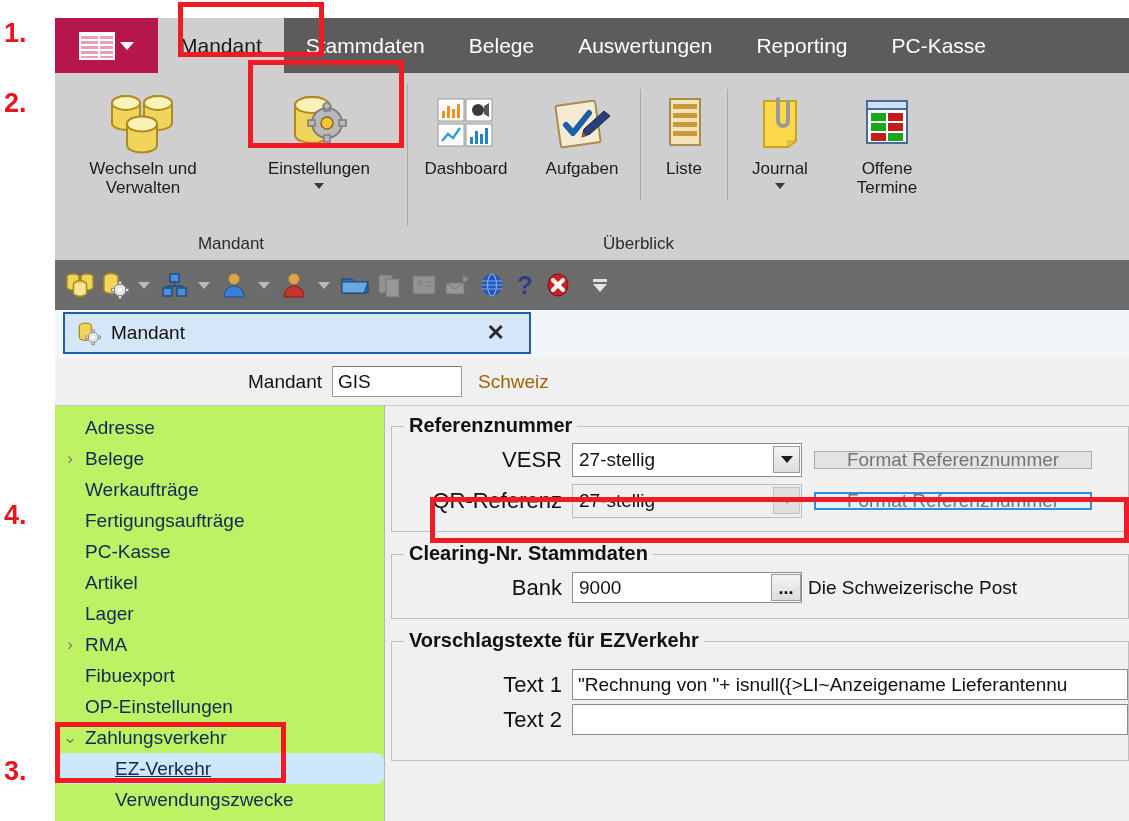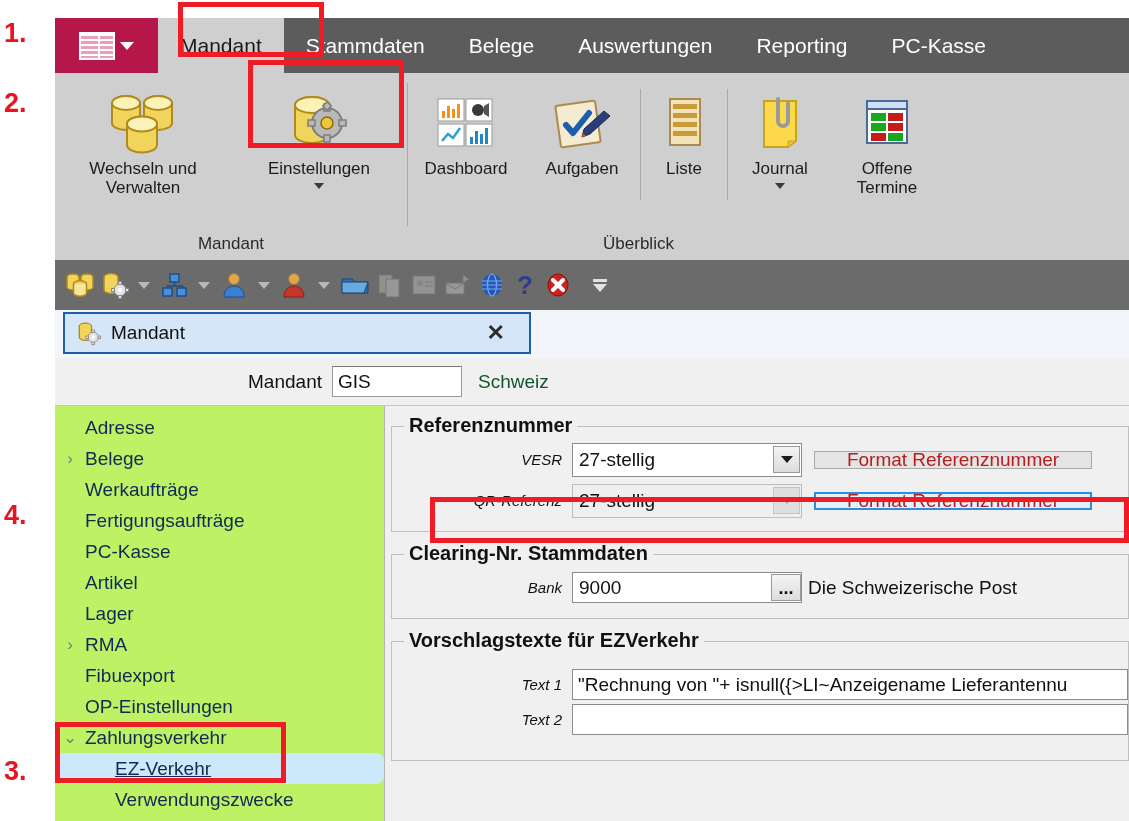--- a/index.html
+++ b/index.html
@@ -50,45 +50,45 @@
   
   .doctabarea { background: #f2f6fb; height: 48px; padding: 2px 0 0 8px; }
   .doctab { width: 468px; height: 42px; background: #d4e6f7; border: 2px solid #1f5fa9; display: flex; align-items: center; padding: 0 10px; }
   .doctab .t { font-size: 19px; color: #111; margin-left: 10px; flex: 1; }
   .doctab .x { font-size: 22px; font-weight: bold; color: #2b2b2b; padding-right: 14px; }
 
   
   .mrow { background: #f0f0f0; height: 47px; display: flex; align-items: center; }
   .mrow .lab { width: 277px; text-align: right; font-size: 19px; color: #111; padding-right: 10px; }
   .mrow .fld { width: 130px; height: 31px; background: #ffffff; border: 1px solid #9a9a9a; border-top-color: #7a7a7a; display: flex; align-items: center; padding-left: 5px; font-size: 19px; color: #111; }
-  .mrow .side { font-size: 19px; color: #14532d; padding-left: 16px; }
+  .mrow .side { font-size: 19px; color: #a16207; padding-left: 16px; }
 
   
   .content { display: flex; height: 416px; border-top: 1px solid #c8c8c8; }
   .tree { width: 330px; background: #bef264; border-right: 1px solid #b5b5b5; padding-top: 6px; position: relative; }
   .tnode { height: 31px; display: flex; align-items: center; font-size: 19px; color: #0f2a54; }
   .tnode .tw { width: 30px; display: flex; align-items: center; justify-content: center; color: #7a7a7a; font-size: 17px; }
   .tnode.sel { background: #cde8fb; }
   .tnode .tlab.uline { text-decoration: underline; }
   .indent1 { padding-left: 30px; }
   .indent2 { padding-left: 60px; border-radius: 8px; }
 
   .panel { flex: 1; background: #f0f0f0; padding: 6px 0 0 6px; position: relative; }
   .gbox { position: relative; border: 1px solid #c0c0c0; margin: 0 0 12px 0; padding: 14px 0 12px 0; }
   .gbox > .glab { position: absolute; top: -13px; left: 12px; background: #f0f0f0; padding: 0 5px; font-size: 20px; font-weight: bold; color: #111; }
   .frow { display: flex; align-items: center; height: 37px; margin-bottom: 4px; }
-  .frow .flab { width: 180px; text-align: right; padding-right: 10px; font-size: 15px; color: #111; font-style: italic; }
+  .frow .flab { width: 180px; text-align: right; padding-right: 10px; font-size: 22px; color: #111; }
   .combo { width: 230px; height: 34px; background: #ffffff; border: 1px solid #8c8c8c; display: flex; align-items: center; }
   .combo .val { flex: 1; padding-left: 6px; font-size: 19px; color: #111; }
   .combo .arrow { width: 27px; height: 27px; margin: 1px; background: linear-gradient(#f4f4f4,#dcdcdc); border: 1px solid #9a9a9a; display: flex; align-items: center; justify-content: center; }
   .combo .arrow i { width: 0; height: 0; border-left: 6px solid transparent; border-right: 6px solid transparent; border-top: 7px solid #1a1a1a; display: block; }
   .combo.dis { background: #efefef; border-color: #bdbdbd; }
   .combo.dis .arrow { background: #dfdfdf; border-color: #c4c4c4; }
   .combo.dis .arrow i { border-top-color: #a5a5a5; }
-  .btn { height: 18px; min-width: 278px; background: #e4e4e4; border: 1px solid #a9a9a9; display: flex; align-items: center; justify-content: center; font-size: 19px; color: #b91c1c; margin-left: 12px; }
+  .btn { height: 18px; min-width: 278px; background: #e4e4e4; border: 1px solid #a9a9a9; display: flex; align-items: center; justify-content: center; font-size: 19px; color: #737373; margin-left: 12px; }
   .btn.focus { background: #e3f1fc; border: 2px solid #2a8fe0; }
   .txtfld { height: 31px; background: #ffffff; border: 1px solid #8c8c8c; display: flex; align-items: center; font-size: 19px; color: #111; }
   .ellipsis { width: 30px; height: 27px; background: linear-gradient(#f4f4f4,#dcdcdc); border: 1px solid #9a9a9a; display: flex; align-items: flex-end; justify-content: center; font-size: 18px; font-weight: bold; color: #111; line-height: 0.6; padding-bottom: 6px; }
 
   
   .rbox { position: absolute; border: 5px solid #ef1c26; z-index: 25; pointer-events: none; }
 
   svg { display: block; }
 </style>
 </head>

